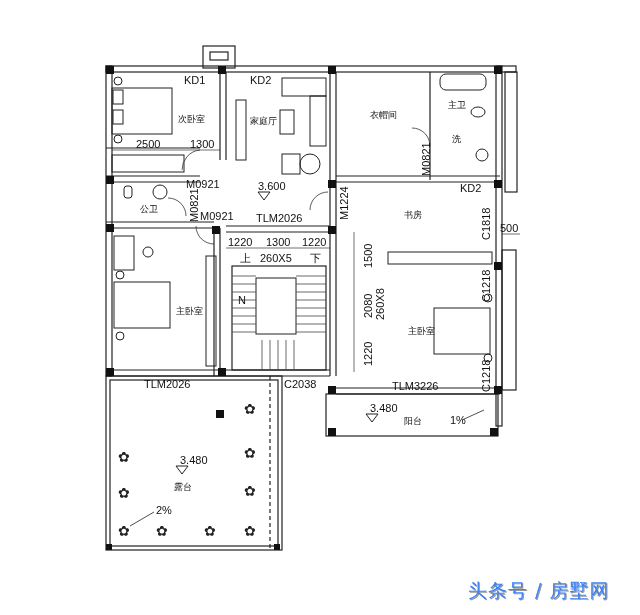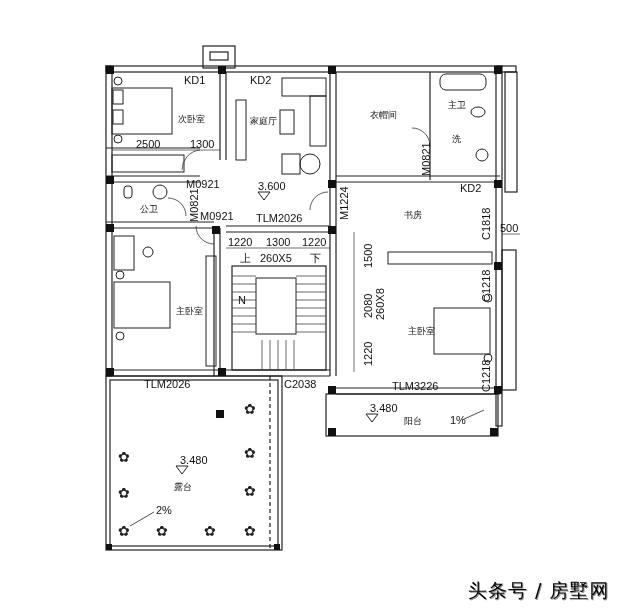--- a/index.html
+++ b/index.html
@@ -3,21 +3,21 @@
 <meta charset="utf-8">
 <style>
   html,body{margin:0;padding:0;background:#ffffff;}
   body{width:640px;height:615px;position:relative;overflow:hidden;font-family:"DejaVu Sans",sans-serif;}
   #plan{position:absolute;left:0;top:0;width:640px;height:615px;}
   .lbl{font-family:"Liberation Sans","DejaVu Sans",sans-serif;fill:#111;}
   .room{font-size:9px;}
   .dim{font-size:11px;}
   .code{font-size:11px;}
   .elev{font-size:11px;}
-  .watermark{position:absolute;left:468px;top:578px;font-size:19px;color:#000000;letter-spacing:1px;
+  .watermark{position:absolute;left:468px;top:578px;font-size:19px;color:#3b82f6;letter-spacing:1px;
     text-shadow:1px 1px 0 #9a9a9a, -1px -1px 0 #ffffff;font-family:"DejaVu Sans",sans-serif;}
 </style>
 </head>
 <body>
 
 <svg id="plan" viewBox="0 0 640 615" xmlns="http://www.w3.org/2000/svg">
   <g fill="none" stroke="#222" stroke-width="1.2">
 
     <rect x="106" y="66" width="410" height="6" fill="#fff"></rect>
 

